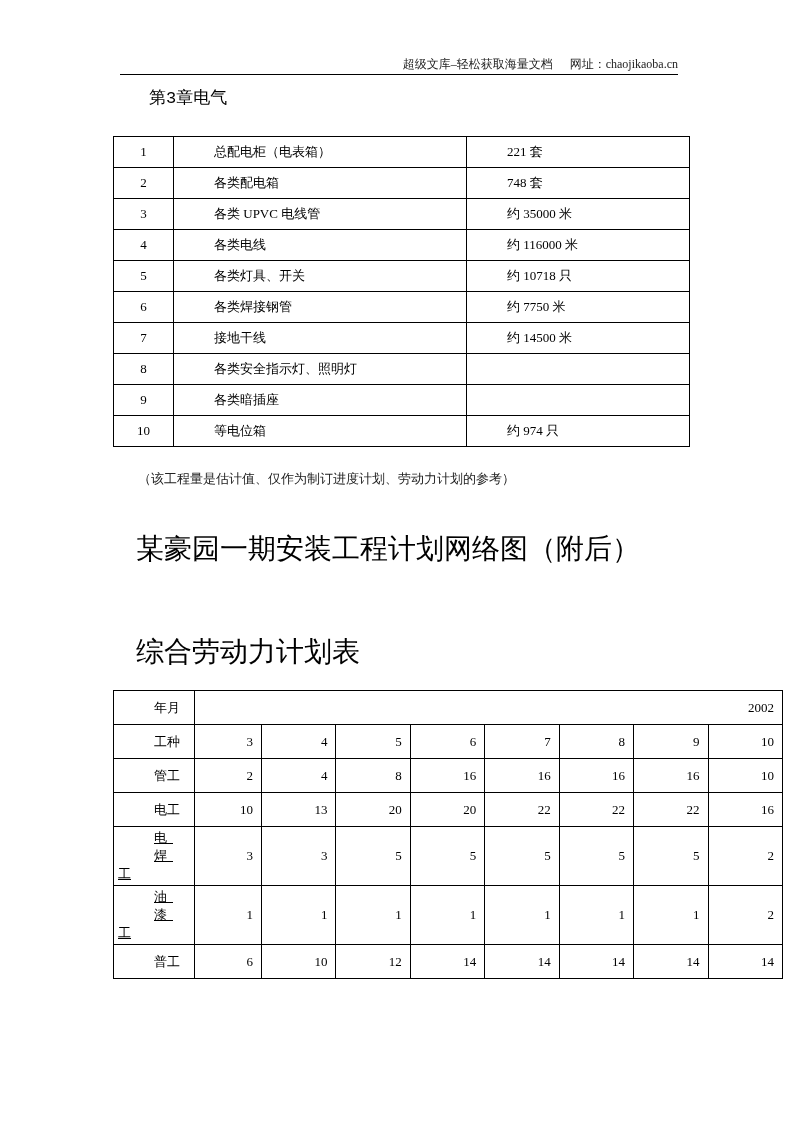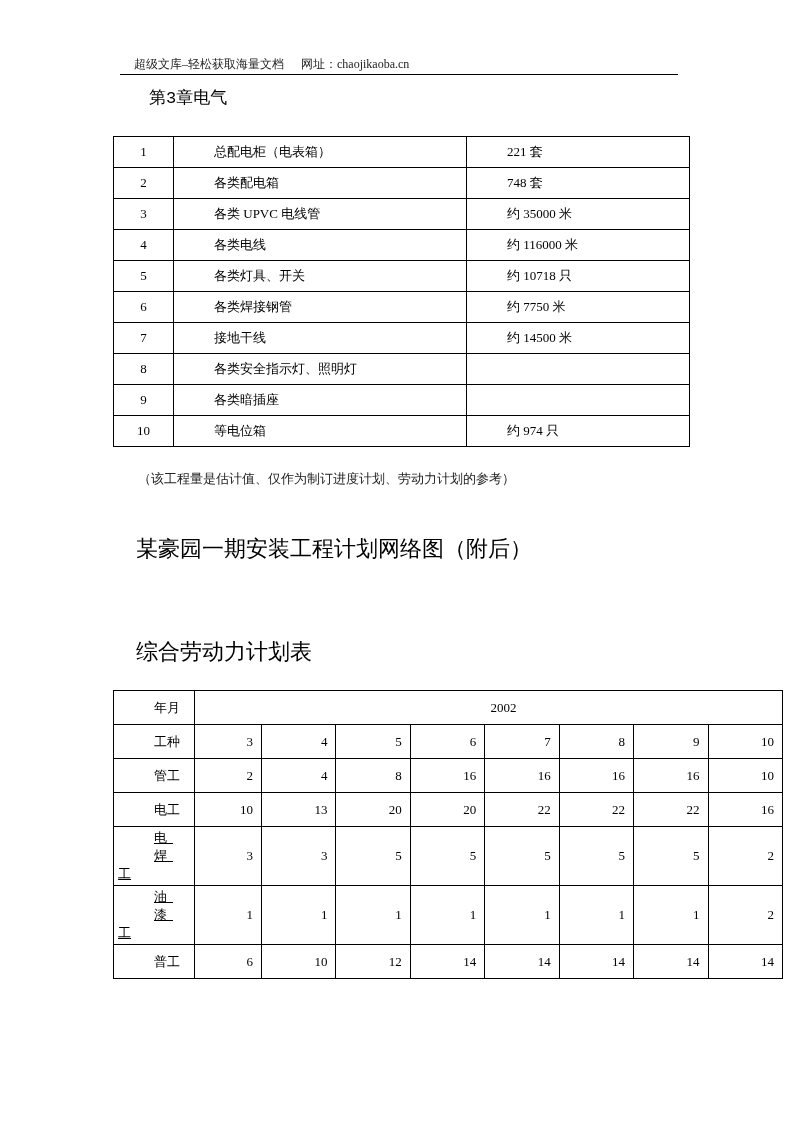--- a/index.html
+++ b/index.html
@@ -1,38 +1,38 @@
 <!DOCTYPE html>
 <html><head>
 <meta charset="utf-8">
 <style>
   html, body { margin:0; padding:0; background:#ffffff; }
   body { width:793px; height:1122px; position:relative; overflow:hidden;
          font-family:"Liberation Serif","DejaVu Serif",serif; color:#000; }
   .header { position:absolute; left:120px; top:56px; width:558px; height:18px;
-            border-bottom:1px solid #000; text-align:left; font-size:12px; color:#222; }
+            border-bottom:1px solid #000; text-align:right; font-size:12px; color:#222; }
   .header span { margin-left:14px; }
   .chapter { position:absolute; left:149px; top:86px; font-size:17px;
              font-family:Liberation Mono, monospace; }
   table { border-collapse:collapse; position:absolute; }
   td { border:1px solid #000; padding:0; font-size:13px; vertical-align:middle; }
   #t1 { left:113px; top:136px; width:577px; }
   #t1 td { height:30px; }
   #t1 td.no { width:59px; text-align:center; }
   #t1 td.name { width:293px; padding-left:40px; box-sizing:border-box; }
   #t1 td.qty { padding-left:40px; }
   .note { position:absolute; left:138px; top:470px; font-size:13px; color:#222; }
-  .h1 { position:absolute; left:136px; width:540px; font-size:22px; line-height:44px;
+  .h1 { position:absolute; left:136px; width:540px; font-size:28px; line-height:44px;
         font-family:Liberation Sans, sans-serif; }
   #t2 { left:113px; top:690px; width:670px; }
   #t2 td { text-align:right; padding-right:8px; }
   #t2 td.lbl { width:81px; text-align:left; padding:0 0 0 40px; box-sizing:border-box; }
   #t2 td.lbl2 { width:81px; text-align:left; padding:2px 4px; box-sizing:border-box; line-height:18px;text-decoration:underline; }
   #t2 td.lbl2 .l1 { display:block; padding-left:36px; letter-spacing:6px; }
-  #t2 td.year { text-align:center; padding-left:38px; }
+  #t2 td.year { text-align:right; padding-left:38px; }
 </style>
 </head>
 <body>
 
 <div class="header">
   <span>超级文库–轻松获取海量文档</span>
   <span>网址：chaojikaoba.cn</span>
 </div>
 
 <div class="chapter">第3章电气</div>

